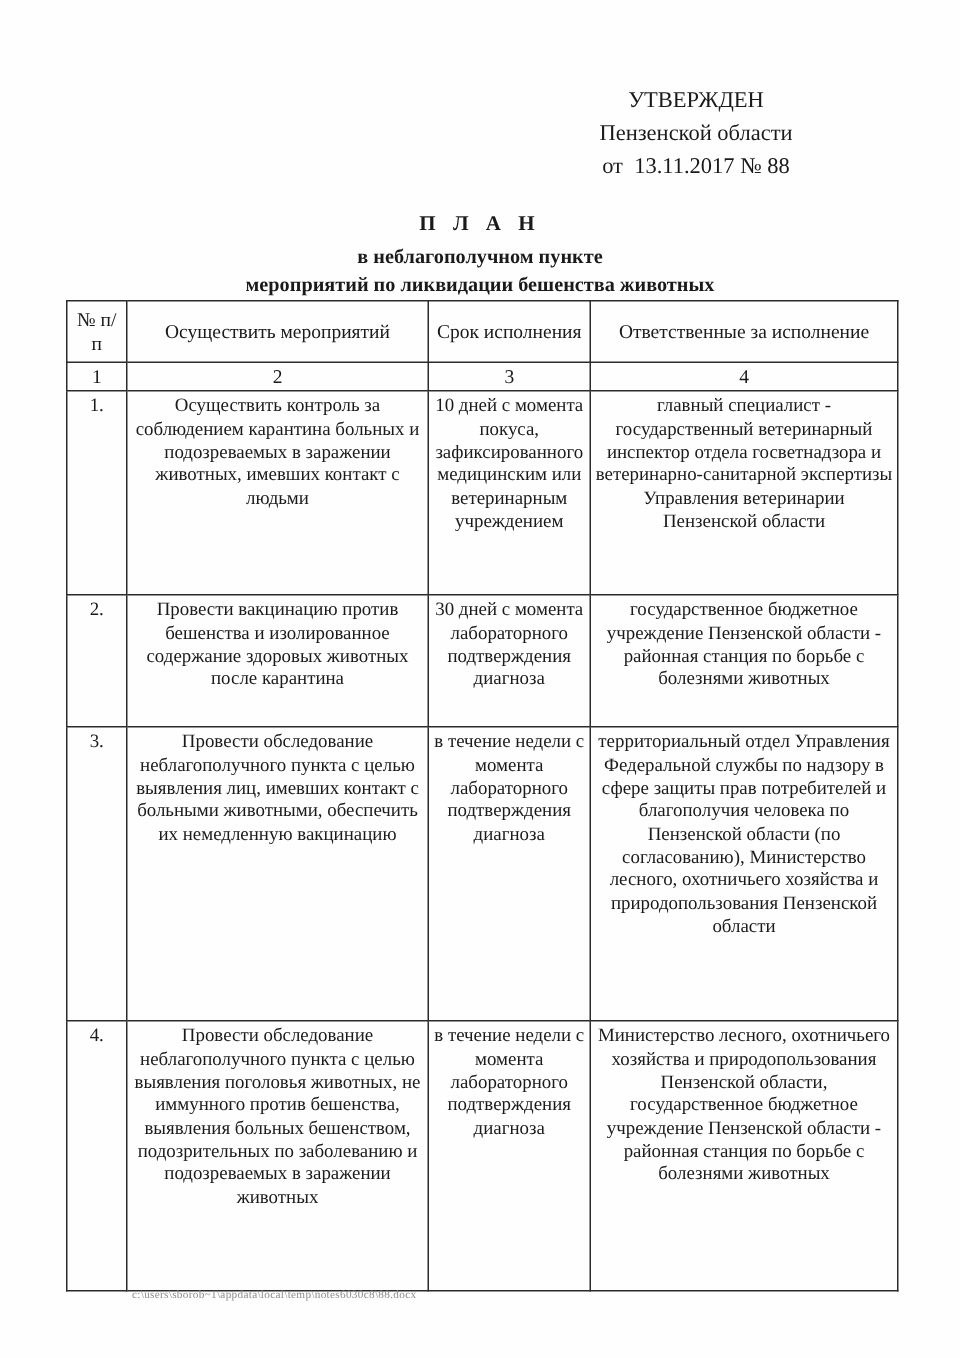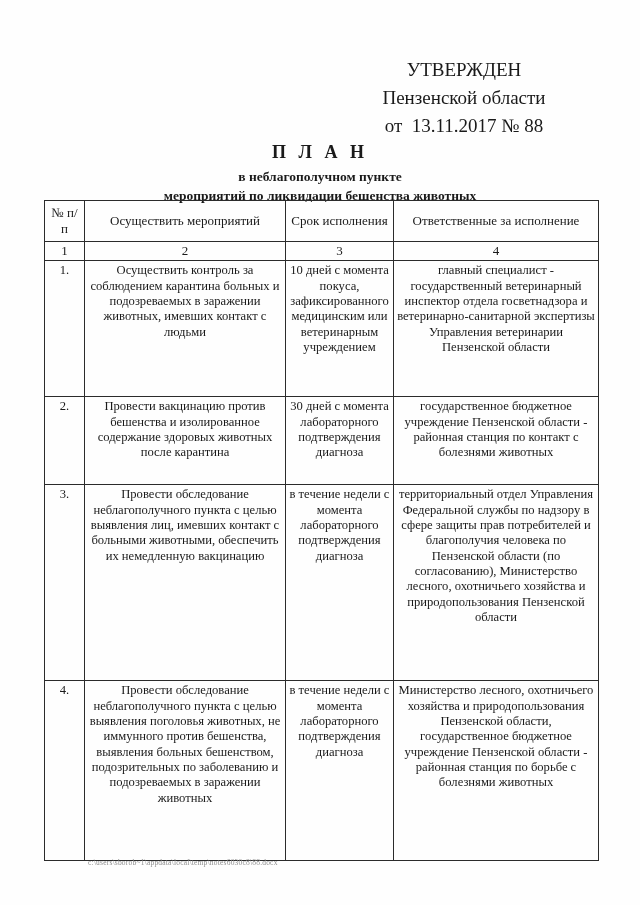--- a/index.html
+++ b/index.html
@@ -22,21 +22,21 @@
     background: #fefefe;
   }
 
   
   .approval {
     position: absolute;
     left: 330px;
     top: 56px;
     width: 268px;
     text-align: center;
-    font-size: 19px;
+    font-size: 15px;
     line-height: 1.47;
   }
   .approval .ln {
     display: block;
     white-space: pre;
   }
 
   
   .doc-title {
     position: absolute;
@@ -44,21 +44,21 @@
     top: 140px;
     width: 560px;
     text-align: center;
     font-weight: bold;
     font-size: 13.5px;
     line-height: 1.42;
   }
   .doc-title .plan-word {
     display: block;
     letter-spacing: 4px;
-    font-size: 18px;
+    font-size: 14px;
     margin-bottom: 1px;
   }
   .doc-title .sub {
     display: block;
   }
 
   
   .tbl {
     position: absolute;
     left: 44px;
@@ -200,21 +200,21 @@
 здоровых животных
 после карантина</td>
         <td class="cell-lines">30 дней с момента
 лабораторного
 подтверждения
 диагноза</td>
         <td class="cell-lines">государственное
 бюджетное учреждение
 Пензенской области -
 районная станция
-по контакт с болезнями
+по борьбе с болезнями
 животных</td>
       </tr>
       <tr class="r3">
         <td class="cell-num">3.</td>
         <td class="cell-lines">Провести обследование
 неблагополучного пункта
 с целью выявления лиц,
 имевших контакт
 с больными животными,
 обеспечить их

